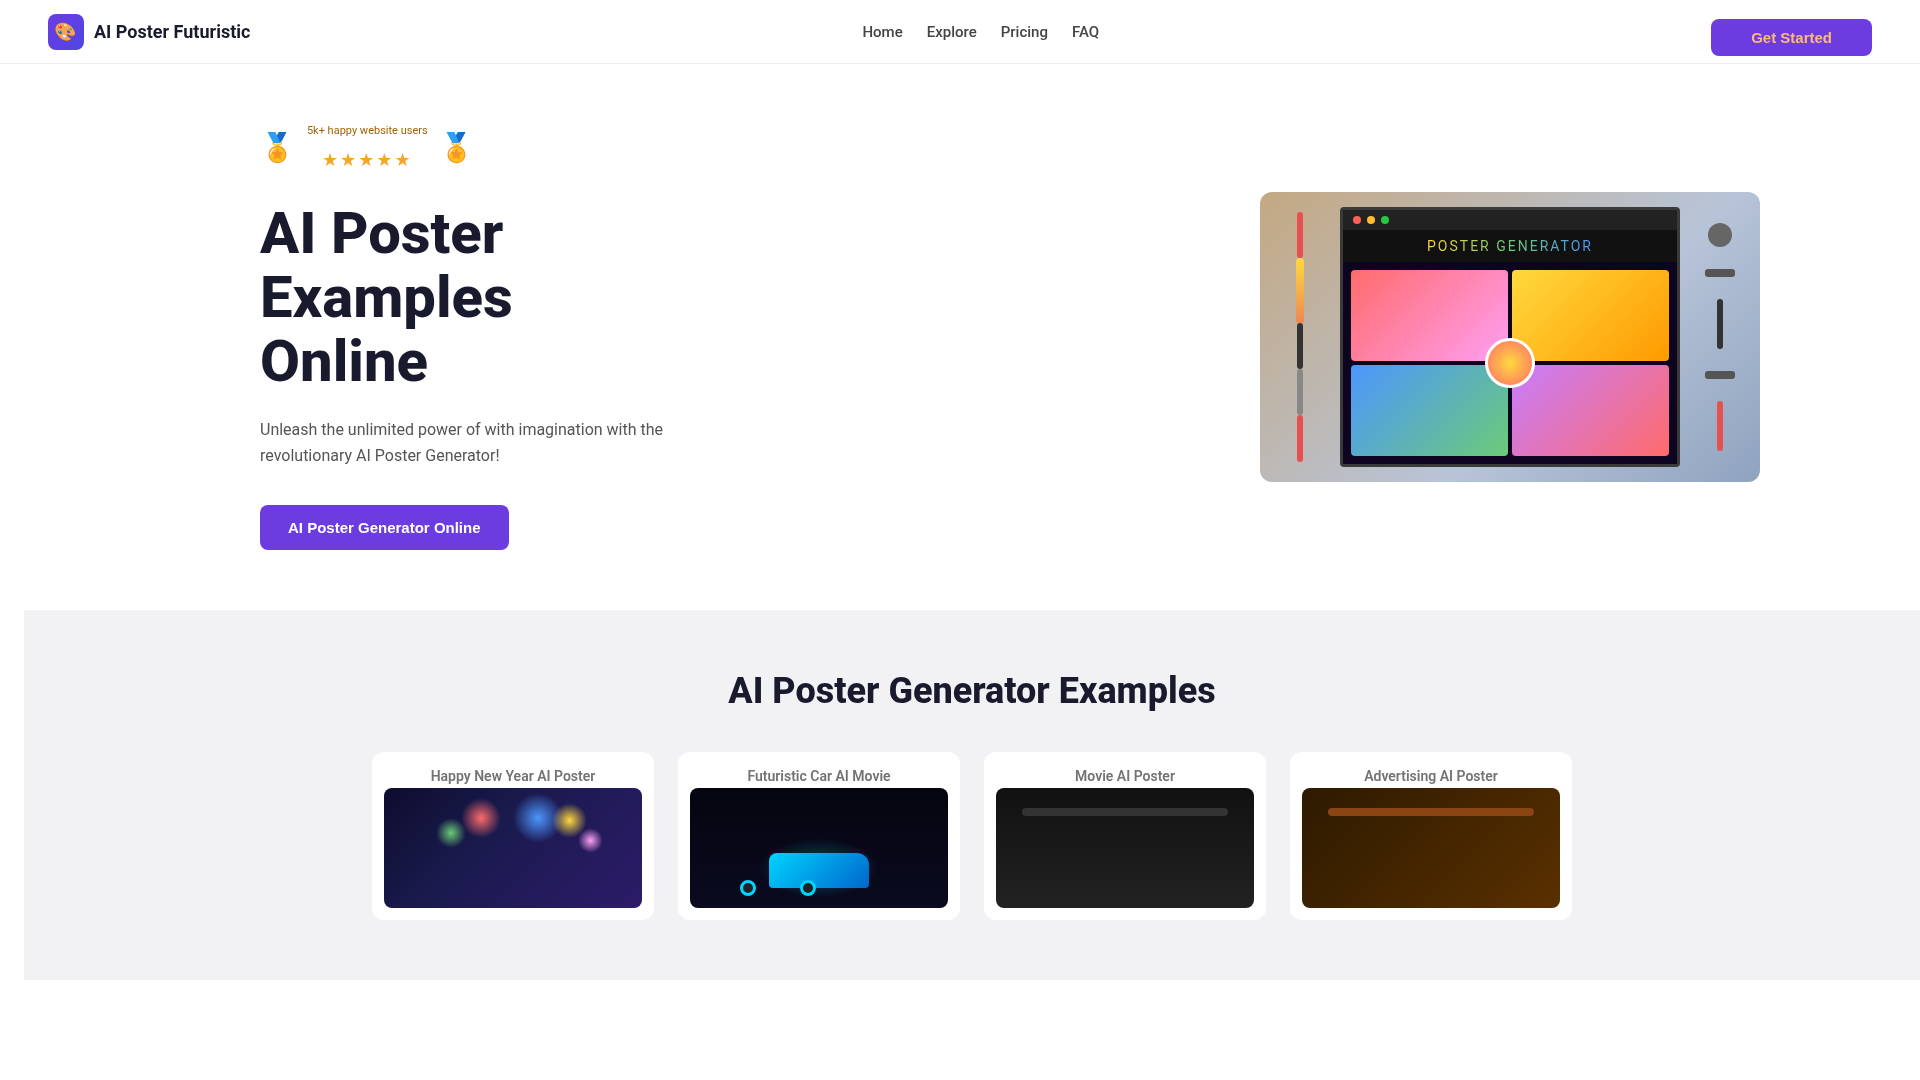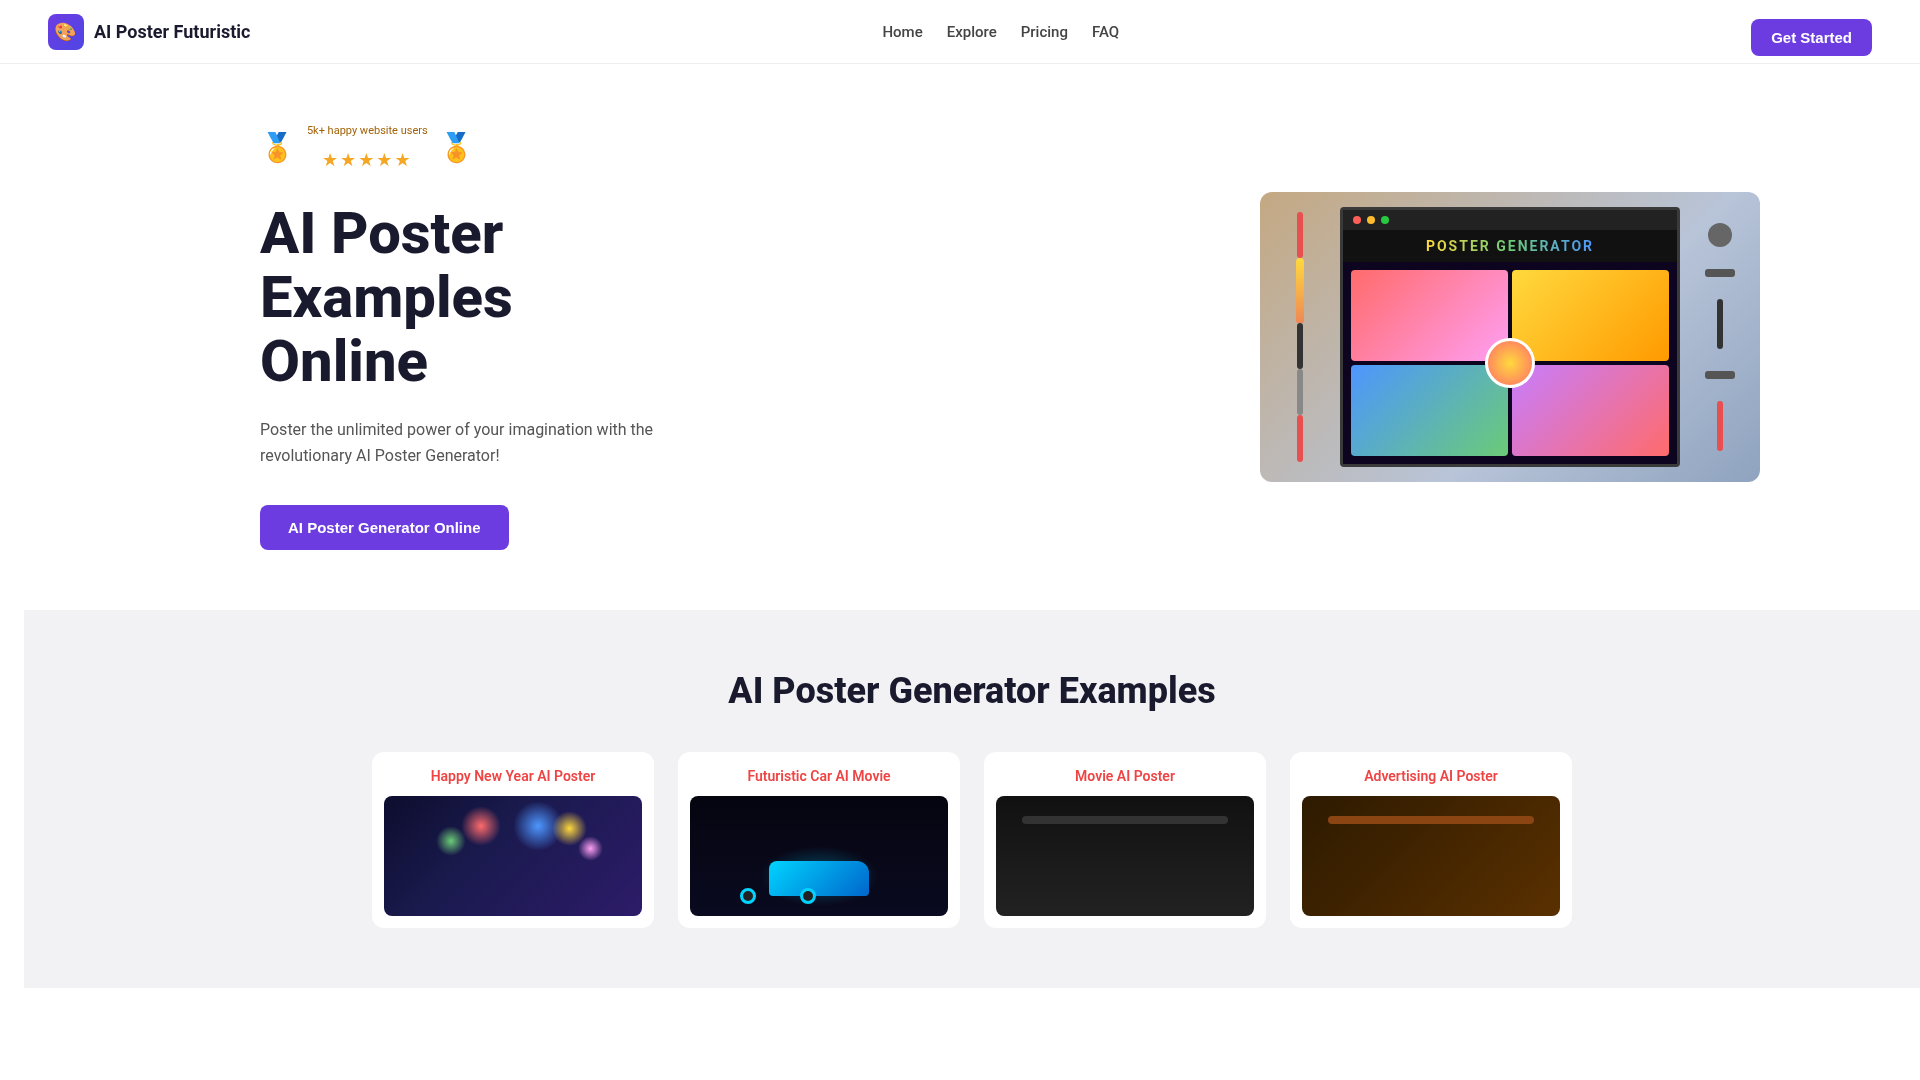--- a/index.html
+++ b/index.html
@@ -10,22 +10,22 @@
       display: flex; align-items: center; justify-content: space-between;
       padding: 0 48px; height: 64px;
       background: #fff; border-bottom: 1px solid #eee;
       position: sticky; top: 0; z-index: 100;
     }
     .nav-logo { display: flex; align-items: center; gap: 10px; font-weight: 700; font-size: 18px; color: #1a1a2e; }
     .logo-icon { width: 36px; height: 36px; border-radius: 8px; background: linear-gradient(135deg, #6c3ce1, #4f46e5); display: flex; align-items: center; justify-content: center; font-size: 18px; }
     .nav-links { display: flex; gap: 24px; }
     .nav-link { text-decoration: none; color: #444; font-size: 15px; font-weight: 500; cursor: pointer; }
     .btn-get-started {
-      background: #6c3ce1; color: #ffffff; border: none; border-radius: 8px;
-      padding: 10px 20px; font-size: 15px; font-weight: 600; cursor: pointer; margin-top: 12px;
+      background: #6c3ce1; color: #fdba74; border: none; border-radius: 8px;
+      padding: 10px 40px; font-size: 15px; font-weight: 600; cursor: pointer; margin-top: 12px;
     }
 
     
     .hero {
       display: flex; align-items: center; justify-content: space-between;
       padding: 60px 160px 60px 260px;
       min-height: 520px;
       background: #fff;
     }
     .hero-left { max-width: 480px; }
@@ -59,21 +59,21 @@
     .examples-grid {
       display: grid; grid-template-columns: repeat(4, 1fr); gap: 24px;
       max-width: 1200px; margin: 0 auto;
     }
     .example-card {
       background: #fff; border-radius: 12px;
       overflow: hidden; padding-bottom: 12px;
     }
     .example-card-title {
       text-align: center; font-size: 14px; font-weight: 600;
-      color: #ef4444; padding: 16px 12px 12px;
+      color: #737373; padding: 16px 12px 4px;
     }
     
     .poster-new-year {
       width: calc(100% - 24px); margin: 0 12px; height: 120px; border-radius: 8px;
       background: linear-gradient(135deg, #0d0d2e 0%, #1a1a4e 40%, #2d1b69 100%);
       position: relative; overflow: hidden;
       display: flex; align-items: flex-end; justify-content: center;
     }
     .firework { position: absolute; border-radius: 50%; }
     .firework1 { width: 40px; height: 40px; top: 10px; left: 30%; background: radial-gradient(circle, #ff6b6b, transparent 70%); }
@@ -146,21 +146,21 @@
     .hc-poster-header {
       background: #222;
       padding: 6px 10px;
       display: flex; align-items: center; gap: 6px;
     }
     .hc-dot { width: 8px; height: 8px; border-radius: 50%; }
     .hc-dot.red { background: #ff5f57; }
     .hc-dot.yellow { background: #febc2e; }
     .hc-dot.green { background: #28c840; }
     .hc-poster-title {
-      color: #fff; font-size: 14px; font-weight: 700; text-align: center;
+      color: #fff; font-size: 14px; font-weight: 400; text-align: center;
       letter-spacing: 2px;
       padding: 8px;
       background: linear-gradient(90deg, #ff6b6b, #ffd93d, #6bcb77, #4d96ff, #c77dff);
       -webkit-background-clip: text; -webkit-text-fill-color: transparent;
     }
     .hc-poster-art {
       flex: 1;
       background: #0d0520;
       display: grid; grid-template-columns: 1fr 1fr; gap: 4px; padding: 8px;
       position: relative;
@@ -203,21 +203,21 @@
         <div class="stars">★★★★★</div>
       </div>
       <span class="laurel">🏅</span>
     </div>
 
     <h1 class="hero-title">
       <span>AI Poster</span><br>
       <span>Examples</span><br>
       <span>Online</span>
     </h1>
-    <p class="hero-desc">Poster the unlimited power of your imagination with the revolutionary AI Poster Generator!</p>
+    <p class="hero-desc">Unleash the unlimited power of with imagination with the revolutionary AI Poster Generator!</p>
     <button class="btn-cta">AI Poster Generator Online</button>
   </div>
 
   <div class="hero-right">
     <div class="hero-creative-container">
 
       <div class="hc-tools-left">
         <div class="hc-tool red"></div>
         <div class="hc-pencil"></div>
         <div class="hc-tool dark"></div>

